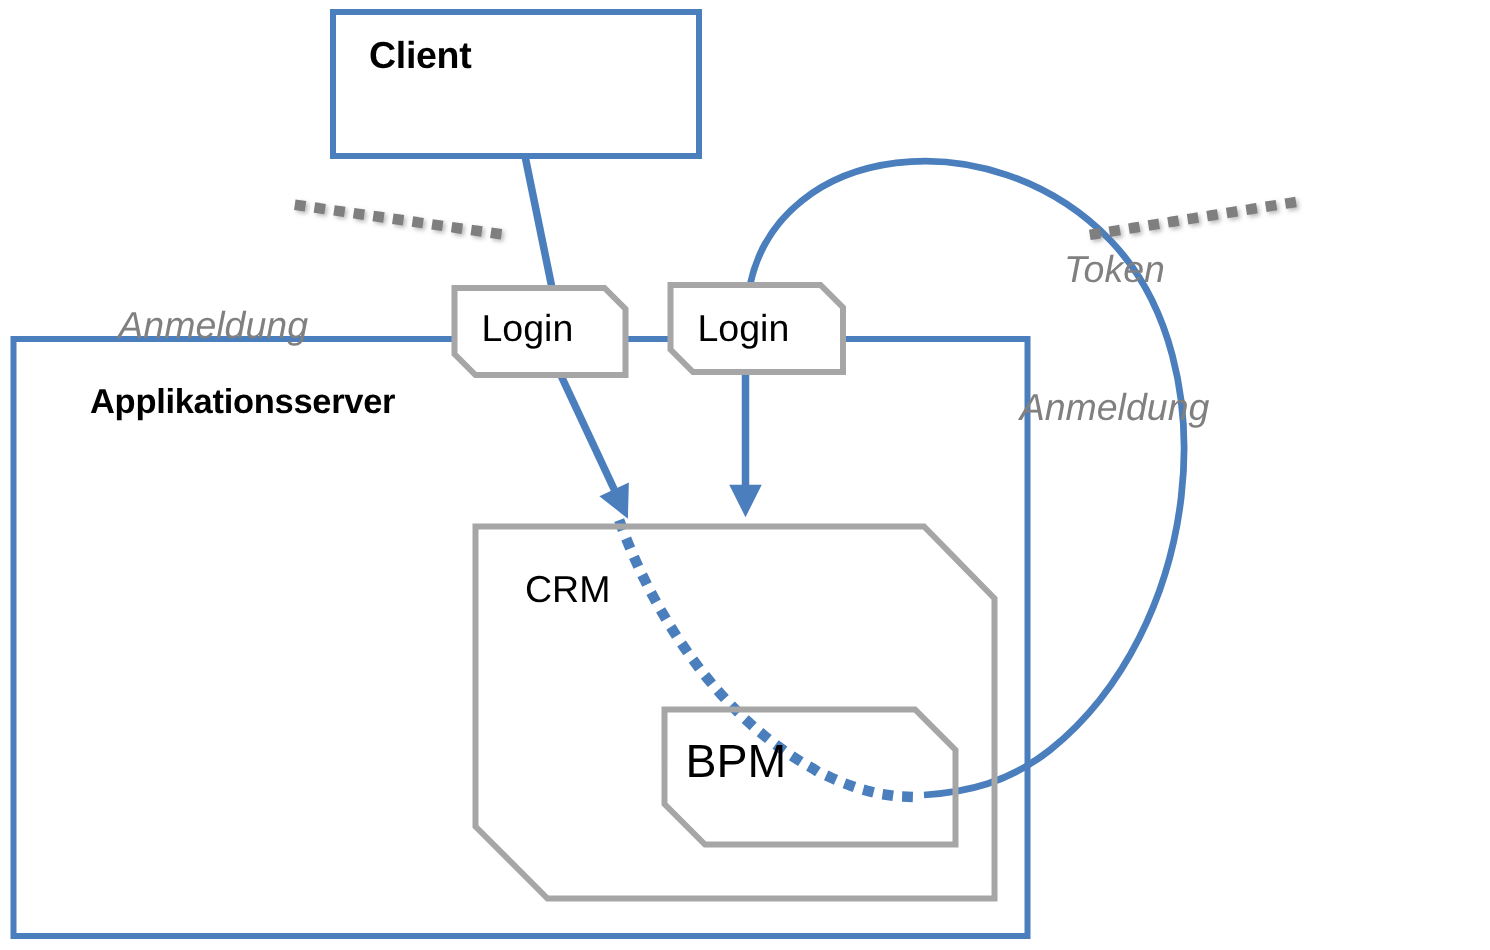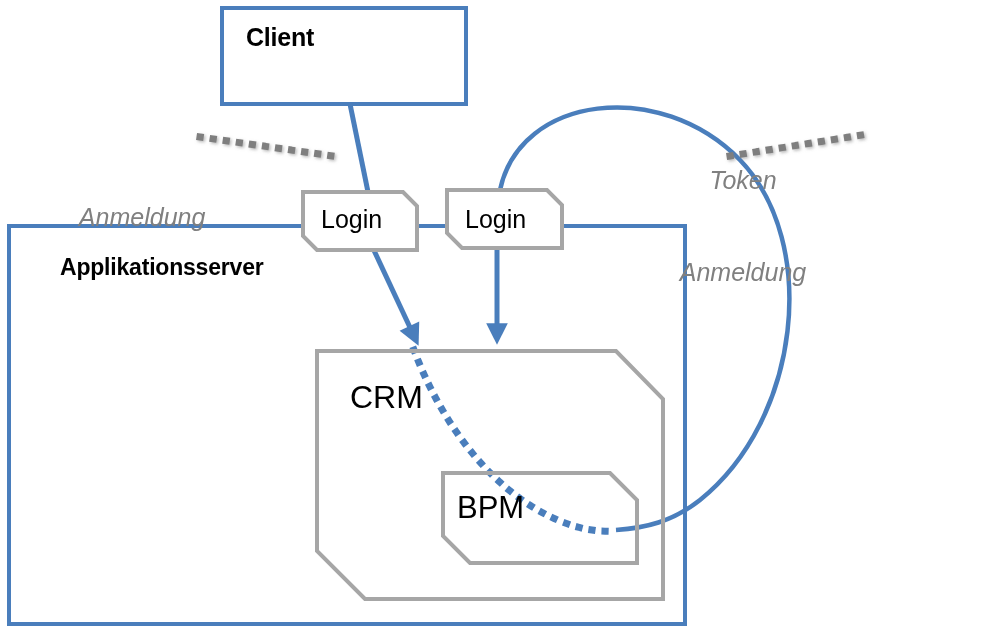--- a/index.html
+++ b/index.html
@@ -55,21 +55,21 @@
   }
   .lbl-login-2 {
     left: 465px;
     top: 204px;
     font-size: 25px;
     color: #000000;
   }
   .lbl-crm {
     left: 350px;
     top: 378px;
-    font-size: 32px;
+    font-size: 25px;
     color: #000000;
   }
   .lbl-bpm {
     left: 457px;
     top: 489px;
     font-size: 31px;
     color: #000000;
   }
   .lbl-anno {
     font-size: 25px;

